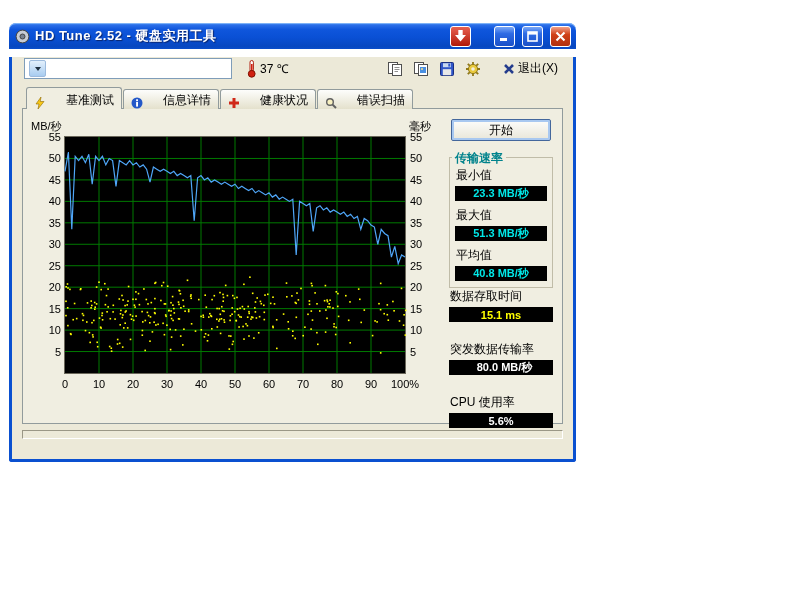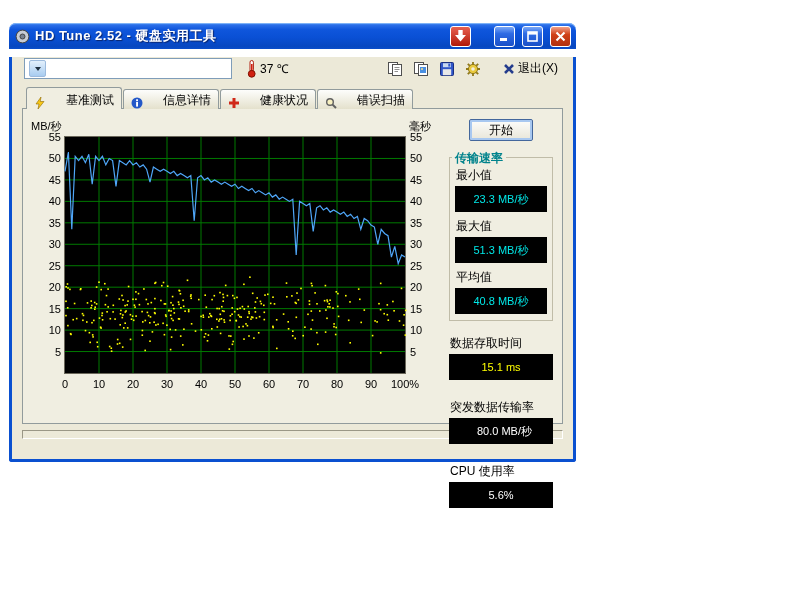--- a/index.html
+++ b/index.html
@@ -49,30 +49,30 @@
   .tab.active { height:22px; background:#f0eee1; }
 
   
   .panel { margin:-1px 10px 0 10px; border:1px solid #919b9c; background:#f0eee1;
     display:flex; padding:8px 4px 4px 6px; height:316px; }
   .chart-wrap { width:414px; }
   svg text { font-family:"Liberation Sans",sans-serif; }
 
   
   .results { width:104px; margin-left:6px; }
-  .start-btn { display:block; width:64px; height:22px; margin:2px auto 16px; font-size:12px; font-family:inherit;
+  .start-btn { display:block; width:100px; height:22px; margin:2px auto 16px; font-size:12px; font-family:inherit;
     background:linear-gradient(#fdfdfb,#e8e6d8); border:1px solid #44679c; border-radius:2px;
     box-shadow: inset 0 0 0 2px #a8c8f0; cursor:pointer; }
-  .groupbox { position:relative; border:1px solid #c0bca8; padding:9px 5px 6px; margin-bottom:14px; }
+  .groupbox { position:relative; border:1px solid #c0bca8; padding:9px 5px 6px; }
   .group-title { position:absolute; top:-8px; left:2px; background:#f0eee1; padding:0 3px;
     font-size:12px; font-weight:bold; color:#00838c; white-space:nowrap; }
   .stat { margin-bottom:6px; }
   .stat:last-child { margin-bottom:0; }
   .stat-label { font-size:12px; margin:0 0 2px 1px; white-space:nowrap; }
-  .stat-value { height:26px; background:#000; color:#00e8e8; font-size:11px; font-weight:normal;
+  .stat-value { height:15px; background:#000; color:#00e8e8; font-size:11px; font-weight:bold;
     display:flex; align-items:center; justify-content:center; white-space:nowrap; }
   .stat.outside { margin-bottom:19px; }
 
   
   .statusbar { margin:6px 10px 0 10px; height:9px;
     border-top:1px solid #9a9786; border-left:1px solid #9a9786;
     border-bottom:1px solid #fff; border-right:1px solid #fff; }
 </style>
 </head>
 <body>

